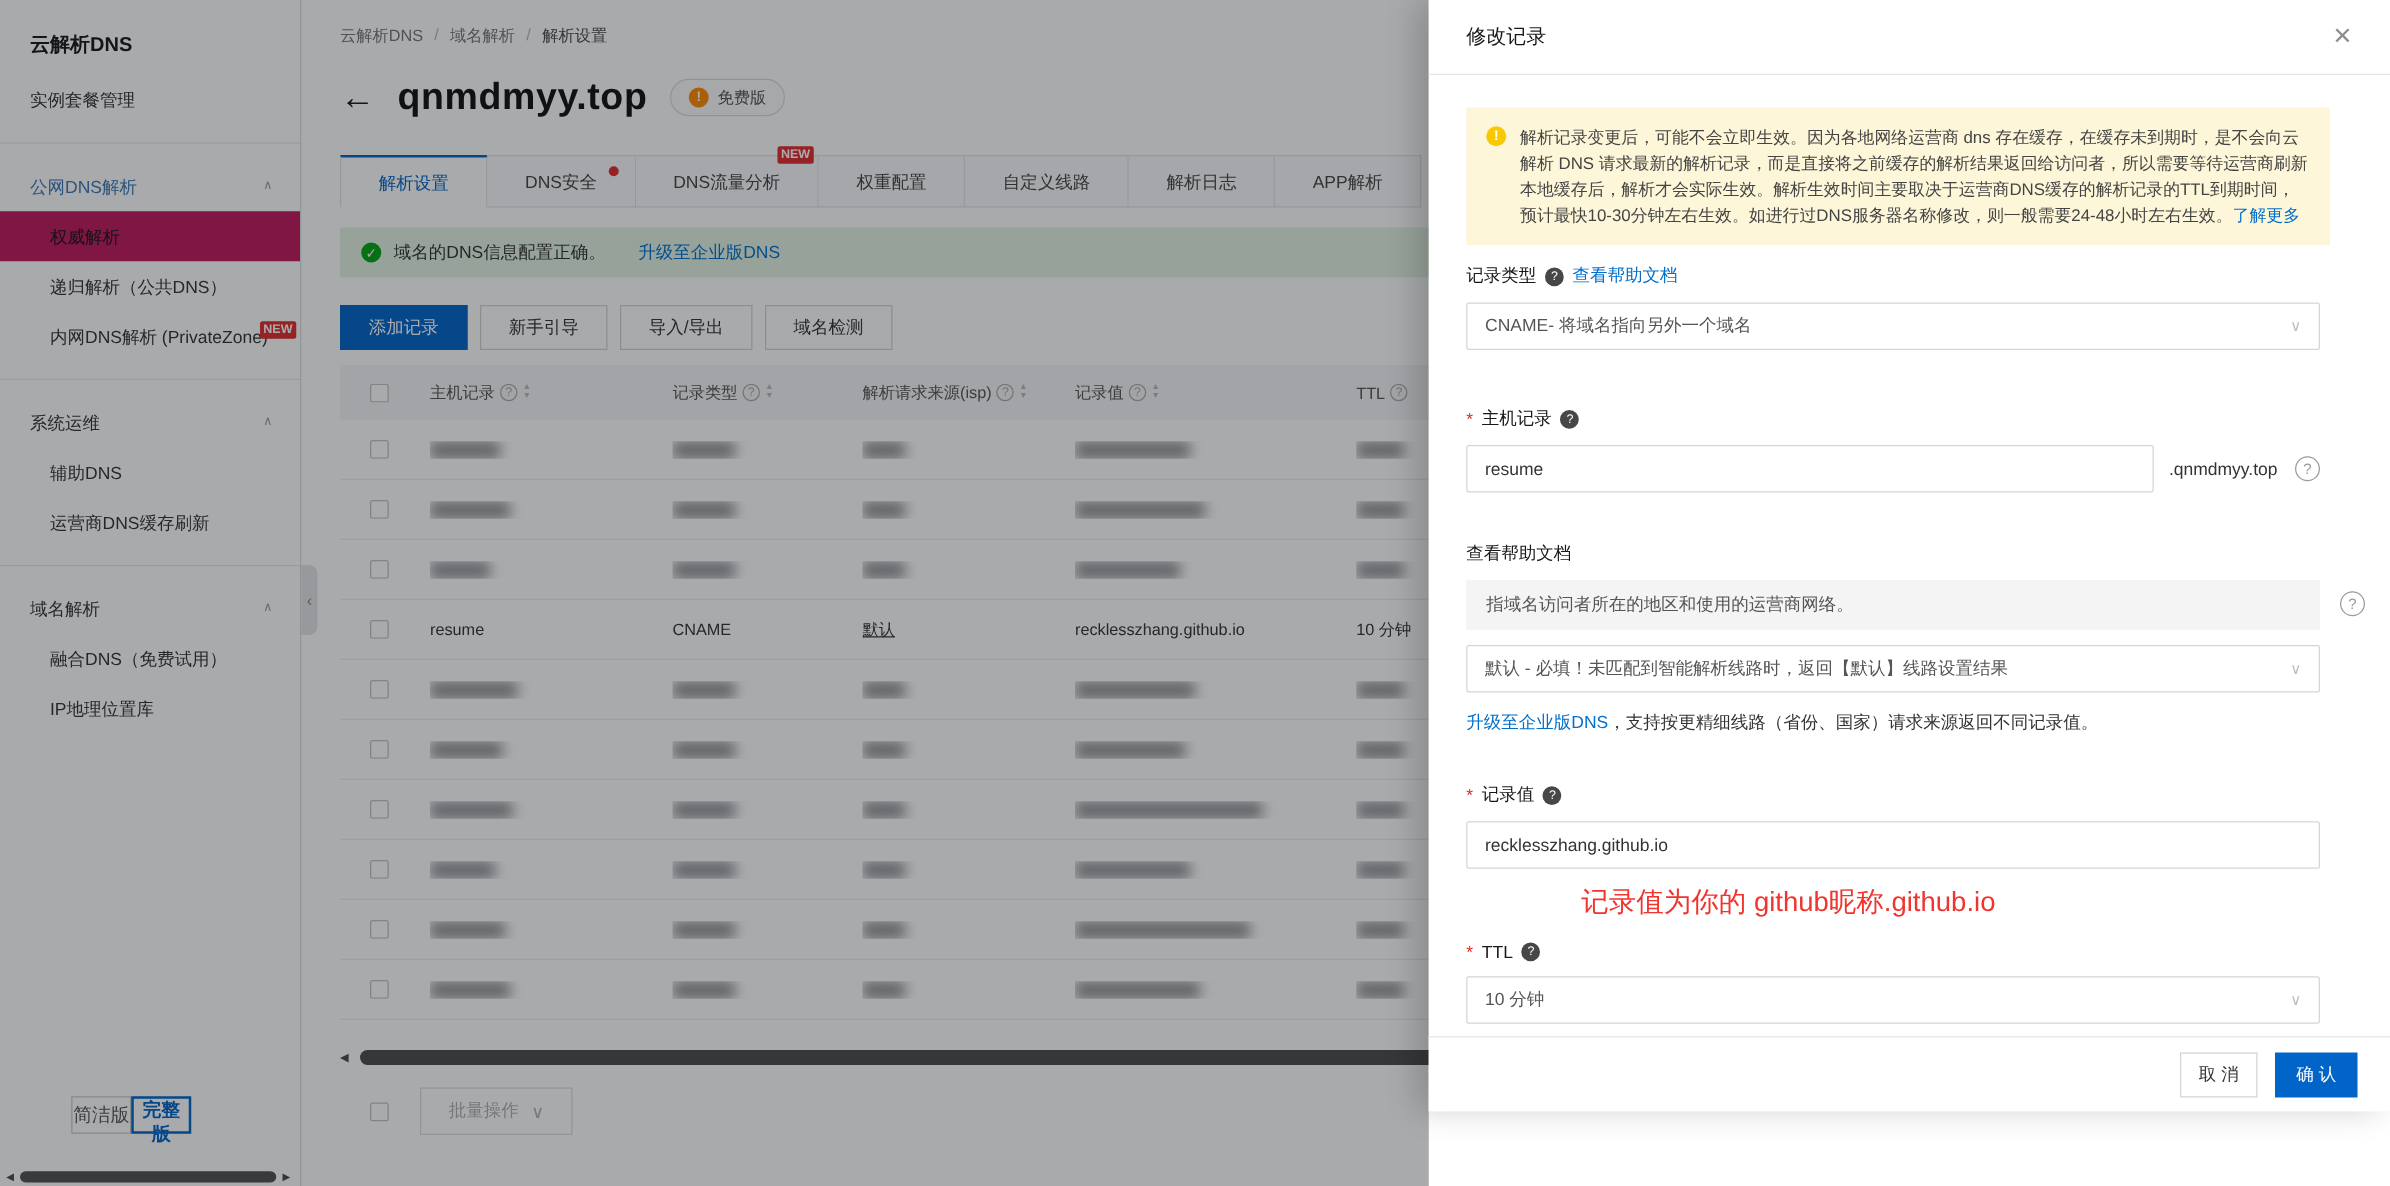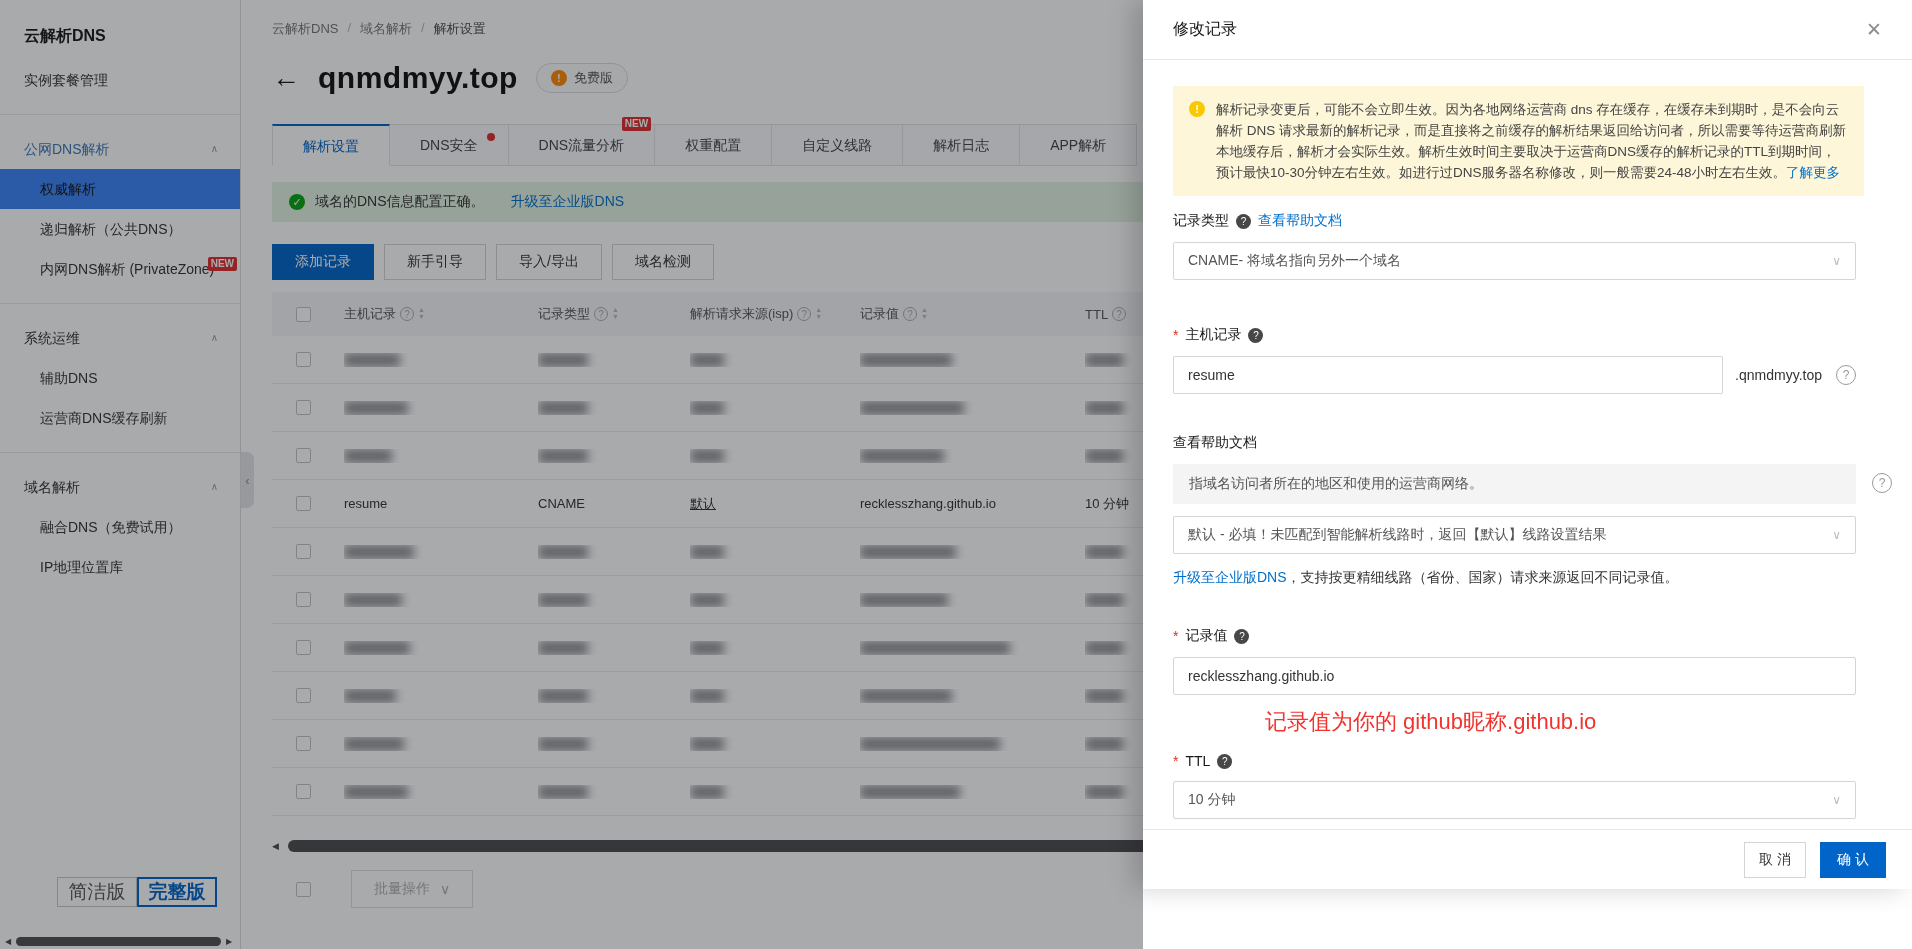--- a/index.html
+++ b/index.html
@@ -6,27 +6,27 @@
   html,body{width:1912px;height:949px;overflow:hidden}
   body{font-family:"Liberation Sans","DejaVu Sans",sans-serif;color:#333;font-size:14px}
   .app{position:relative;width:1912px;height:949px;background:#fff;overflow:hidden}
 
   
   .sidebar{position:absolute;left:0;top:0;width:241px;height:100%;background:#fff;border-right:1px solid #dcdee0;z-index:1}
   .sb-title{margin:26px 0 0 24px;font-size:16px;font-weight:bold;color:#181818;height:20px}
   .sb-item{position:relative;height:40px;line-height:40px;padding-left:24px;font-size:14px;color:#333;cursor:pointer;white-space:nowrap}
   .sb-item.top{margin-top:14px}
   .sb-item.sub{padding-left:40px}
-  .sb-item.selected{background:#3b82f6;color:#141414}
+  .sb-item.selected{background:#be185d;color:#141414}
   .sb-item.group.g-active{color:#3b78b5}
   .caret{position:absolute;right:22px;top:0;font-size:10px;color:#9a9a9a}
   .sb-divider{height:1px;background:#e9eaec;margin:14px 0}
   .badge-new{position:absolute;right:3px;top:8px;background:#e02b2b;color:#fff;font-size:10px;line-height:12px;padding:1px 3px;border-radius:2px;font-weight:bold}
   .version-toggle{position:absolute;left:57px;bottom:42px;display:flex}
-  .vt{width:80px;height:30px;font-size:19px;background:transparent;border:1px solid #c9c9c9;color:#555;cursor:pointer;font-family:inherit}
+  .vt{width:48px;height:30px;font-size:15px;background:transparent;border:1px solid #c9c9c9;color:#555;cursor:pointer;font-family:inherit}
   .vt.active{border:2px solid #0064c8;color:#0064c8;font-weight:bold}
   .sb-scrollbar{position:absolute;left:0;bottom:2px;width:241px;height:12px;display:flex;align-items:center}
   .sb-scrollbar .arr{font-size:8px;color:#4a4a4a;width:16px;text-align:center}
   .sb-scrollbar .thumb{height:9px;border-radius:5px;background:#4f5052;width:205px}
   .sb-handle{position:absolute;left:241px;top:452px;width:13px;height:56px;background:#e3e4e6;border-radius:0 7px 7px 0;z-index:2;color:#8a8a8a;display:flex;align-items:center;justify-content:center;font-size:13px;cursor:pointer}
 
   
   .main{position:absolute;left:241px;top:0;right:0;height:100%;background:#fff}
   .breadcrumb{padding:20px 0 0 31px;font-size:13px;color:#767676;display:flex;gap:9px;height:38px}
   .breadcrumb .sep{color:#b5b5b5}
@@ -59,21 +59,21 @@
   .row{display:flex;align-items:center;height:48px;border-bottom:1px solid #ededee;font-size:13px;color:#333}
   .col{flex:0 0 auto;display:flex;align-items:center;gap:4px;overflow:hidden}
   .checkbox{display:inline-block;width:15px;height:15px;border:1px solid #c2c2c2;border-radius:2px;background:#fff;margin-left:24px}
   .qicon{width:14px;height:14px;border:1px solid #ababab;border-radius:50%;color:#ababab;font-size:10px;display:inline-flex;align-items:center;justify-content:center;flex:0 0 14px}
   .sort{display:inline-flex;flex-direction:column;line-height:6px;color:#b9b9b9}
   .sort i{font-style:normal;font-size:7px;height:7px}
   .blob{display:inline-block;height:14px;border-radius:3px;background:#8f9094;filter:blur(5px)}
   .tscroll{display:flex;align-items:center;margin:24px 0 0 31px;height:12px}
   .tscroll .arr{font-size:9px;color:#4a4a4a;width:16px}
   .tscroll .thumb{flex:1;height:12px;border-radius:6px;background:#4b4c4f}
-  .batch-row{display:flex;align-items:center;margin:18px 0 0 31px;gap:40px}
+  .batch-row{display:flex;align-items:center;margin:18px 0 0 31px;gap:25px}
   .btn.batch{color:#b0b0b0;border-color:#dedede;display:inline-flex;align-items:center;gap:10px;height:38px}
 
   
   .overlay{position:absolute;left:0;top:0;width:1143px;height:949px;background:rgba(18,20,24,.36);z-index:10}
 
   
   .drawer{position:absolute;left:1143px;top:0;width:769px;height:889px;background:#fff;z-index:20;box-shadow:-10px 0 24px rgba(0,0,0,.18)}
   .drawer-header{height:60px;display:flex;align-items:center;justify-content:space-between;padding:0 30px;border-bottom:1px solid #e6e6e6}
   .drawer-title{font-size:16px;color:#181818;font-weight:500}
   .close{font-size:19px;color:#8e8e8e;cursor:pointer}

